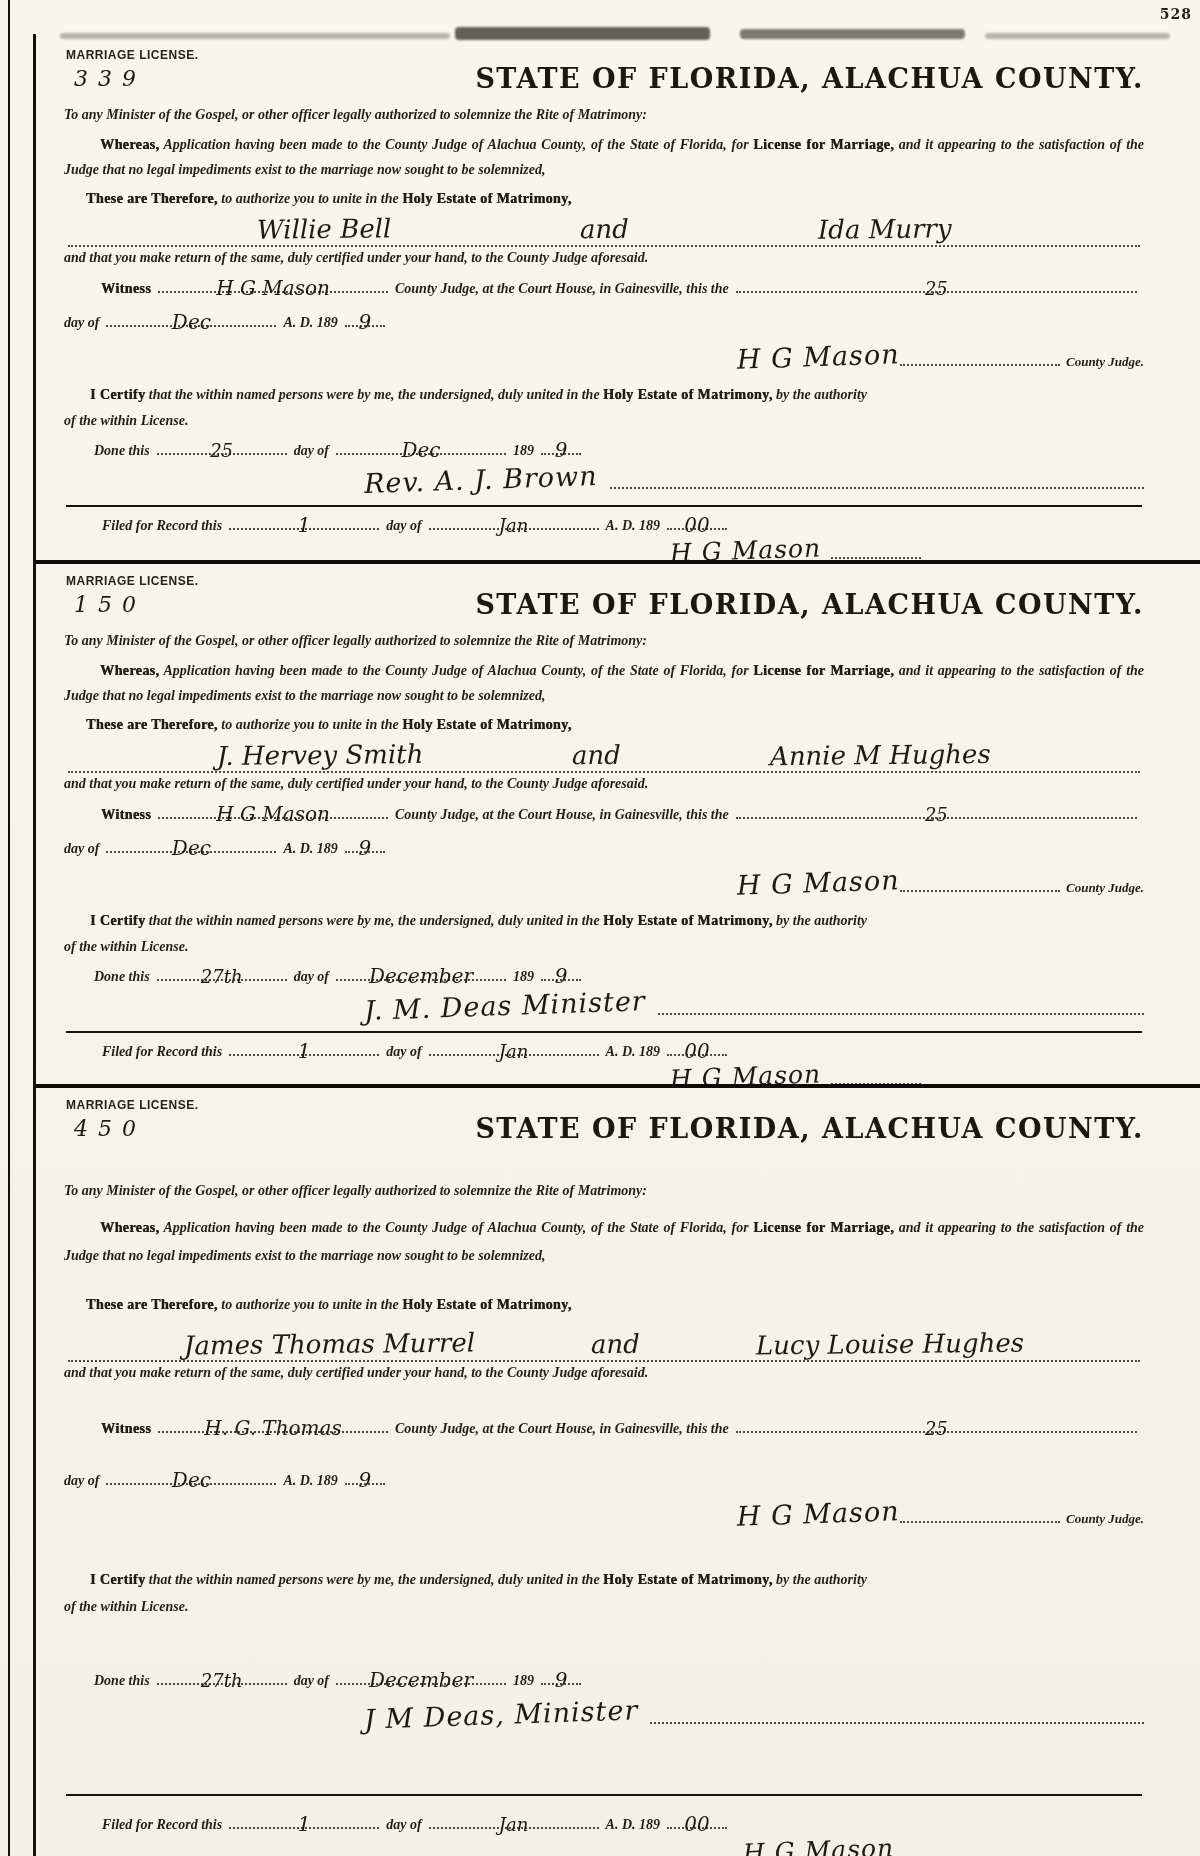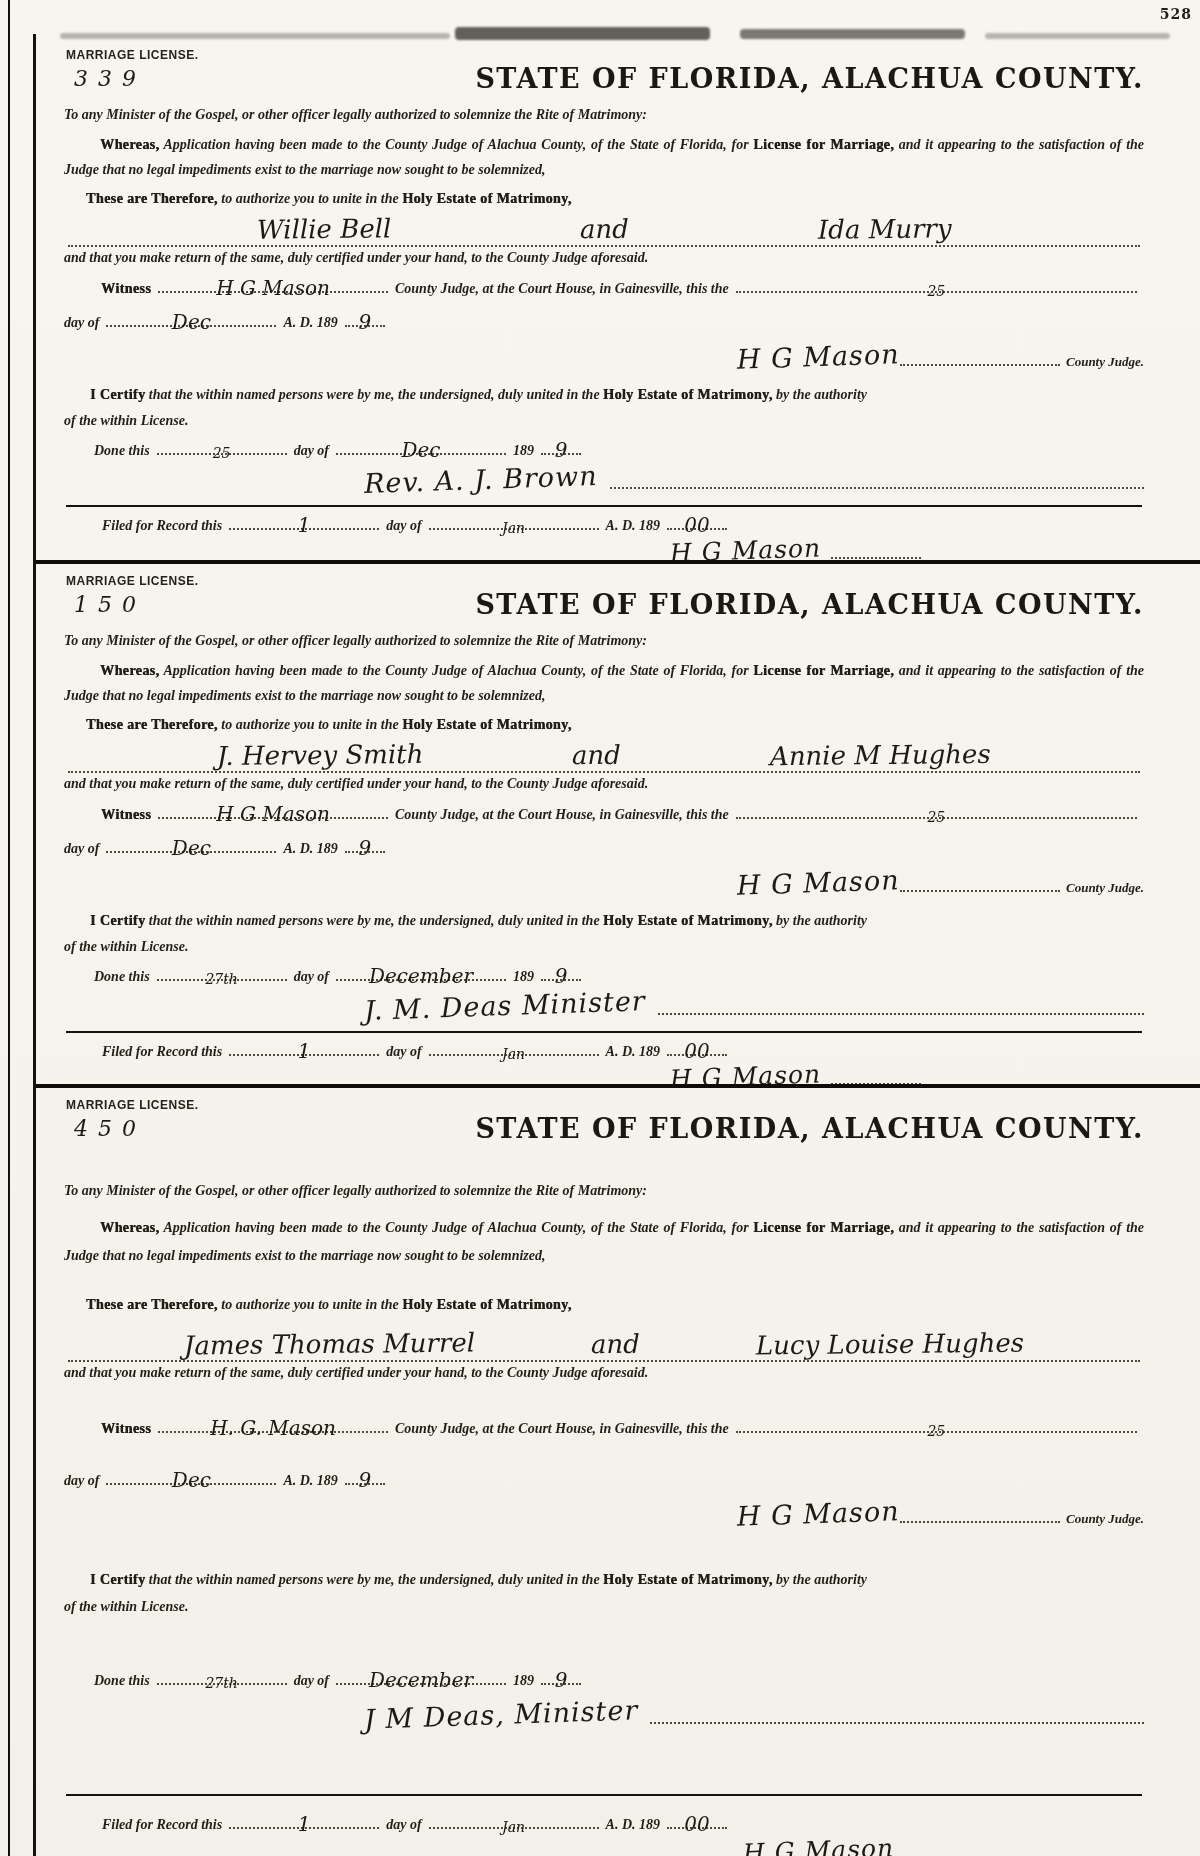--- a/index.html
+++ b/index.html
@@ -30,21 +30,21 @@
   .addressee{margin-top:4px}
   .para{margin-top:6px;text-align:justify;text-indent:36px;line-height:1.8}
   .therefore{margin-top:6px;text-indent:22px}
   .hand{font-family:"DejaVu Serif",serif;font-style:italic;font-weight:normal;color:#1d1913}
   .names-row{display:flex;justify-content:space-evenly;align-items:flex-end;border-bottom:2px dotted #4e483d;height:34px;margin:0 4px;padding-bottom:1px}
   .names-row .hand{font-size:26px;white-space:nowrap;transform:rotate(-.6deg)}
   .row{display:flex;align-items:baseline}
   .row .printed,.row span[data-bind^="boilerplate"]{white-space:nowrap}
   .blank{display:inline-block;position:relative;height:3px;border-bottom:2px dotted #4e483d;vertical-align:baseline;margin:0 7px;flex:none}
   .blank .hand{position:absolute;left:50%;bottom:-7px;transform:translateX(-50%);font-size:20px;white-space:nowrap;line-height:1}
-  .blank .hand.lg{font-size:14px}
+  .blank .hand.lg{font-size:18px}
   .grow{flex:1 1 auto}
   .spacer{display:inline-block}
   .w40{width:40px}.w60{width:60px}.w130{width:130px}.w150{width:150px}.w170{width:170px}.w230{width:230px}
   .witness-row{margin:10px 0 0 37px}
   .dayof-wrap{position:relative;margin-top:12px}
   .judge-line{display:flex;align-items:baseline;justify-content:flex-end;margin-top:2px}
   .sig{font-size:27px;letter-spacing:1px;white-space:nowrap;transform:rotate(-2deg)}
   .dots{display:inline-block;border-bottom:2px dotted #4e483d;height:3px}
   .d-160{width:160px}.d-90{width:90px}
   .cj{font-size:13px;white-space:nowrap;margin-left:6px}
@@ -278,21 +278,21 @@
       <p class="printed therefore"><span class="gothic" data-bind="boilerplate.therefore_word">These are Therefore,</span> <span data-bind="boilerplate.therefore_text">to authorize you to unite in the</span> <span class="gothic" data-bind="boilerplate.holy_estate">Holy Estate of Matrimony,</span></p>
       <div class="names-row">
         <span class="hand" data-bind="licenses.2.couple_left">James Thomas Murrel</span>
         <span class="hand" data-bind="licenses.2.couple_mid">and</span>
         <span class="hand" data-bind="licenses.2.couple_right">Lucy Louise Hughes</span>
       </div>
       <p class="printed" data-bind="boilerplate.return_text">and that you make return of the same, duly certified under your hand, to the County Judge aforesaid.</p>
       <div class="row printed witness-row">
         <span class="gothic" data-bind="boilerplate.witness_word">Witness</span>
         <span class="blank w230">
-            <span class="hand" data-bind="licenses.2.witness_name">H. G. Mason</span>
+            <span class="hand" data-bind="licenses.2.witness_name">H. G. Thomas</span>
           </span>
         <span data-bind="boilerplate.witness_text">County Judge, at the Court House, in Gainesville, this the</span>
         <span class="blank grow">
             <span class="hand lg" data-bind="licenses.2.witness_day">25</span>
           </span>
       </div>
       <div class="dayof-wrap">
         <div class="row printed">
           <span data-bind="boilerplate.day_of">day of</span>
           <span class="blank w170">

